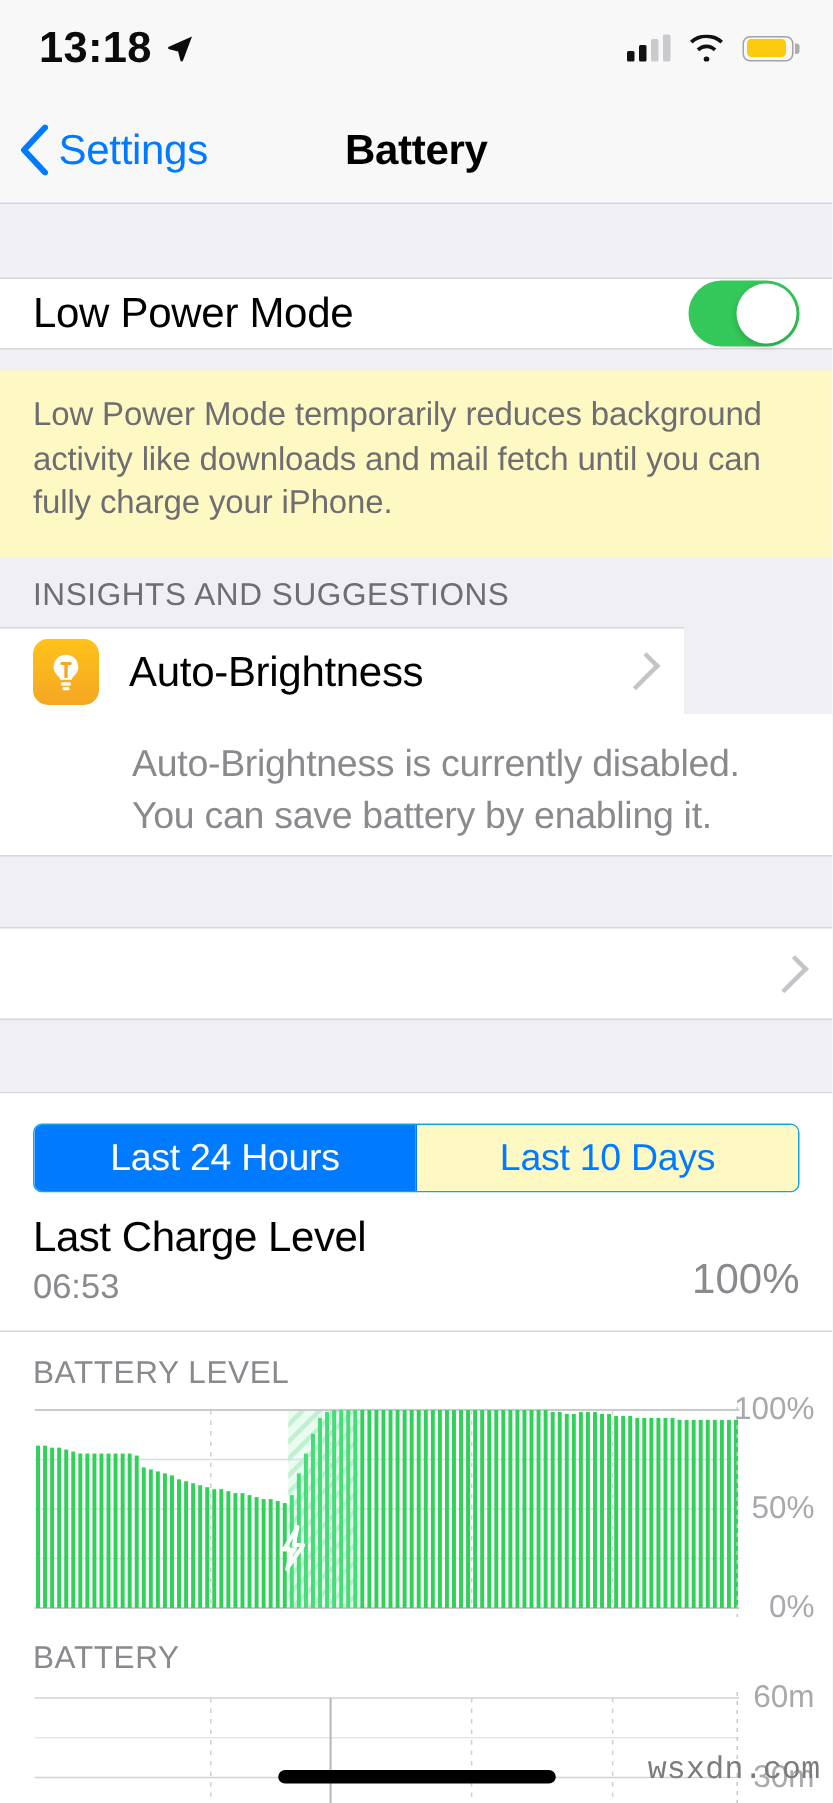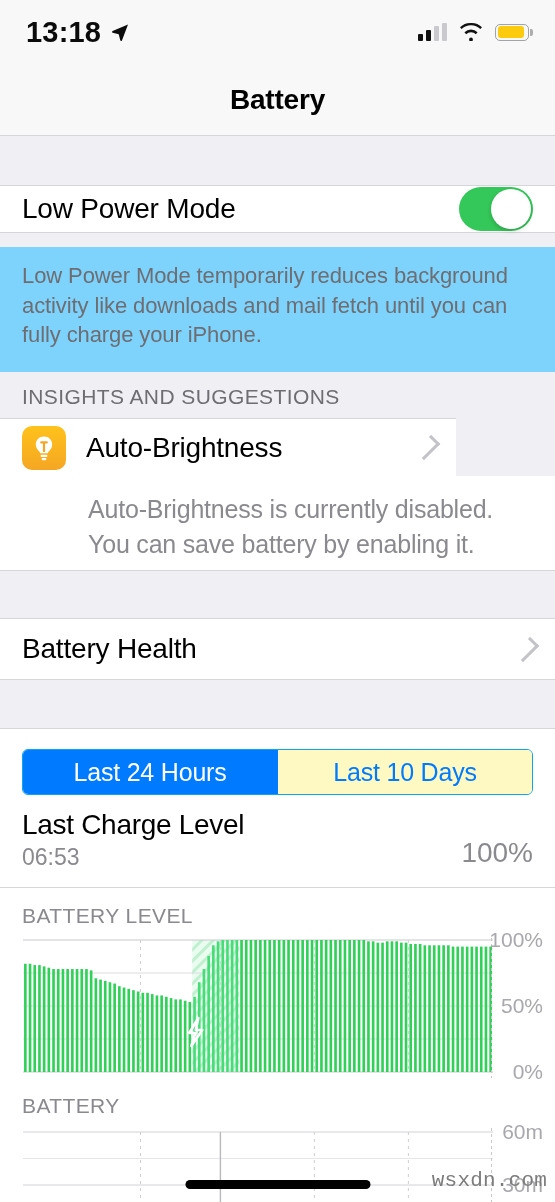--- a/index.html
+++ b/index.html
@@ -57,21 +57,21 @@
     display:flex; align-items:center;
     padding:0 22px;
   }
   .cell-title { font-size:28px; color:#000; letter-spacing:-0.2px; }
   .chev {
     margin-left:auto; width:13px; height:23px;
     border-right:3px solid #C4C4C8; border-top:3px solid #C4C4C8;
     transform:rotate(45deg);
   }
   .footnote {
-    background:#7dd3fc;
+    background:#fef9c3;
     padding:14px 22px 0 22px;
     font-size:22px; line-height:1.35; color:#6D6D72; letter-spacing:-0.1px;
   }
   .sect-head {
     background:#EFEFF4;
     font-size:21px; color:#6D6D72; letter-spacing:0.4px;
     padding:0 22px 9px 22px;
     display:flex; align-items:flex-end; height:100%;
   }
 
@@ -157,20 +157,26 @@
       </svg>
       <span class="batt-icon">
         <span class="batt-shell"></span>
         <span class="batt-fill"></span>
         <span class="batt-nub"></span>
       </span>
     </div>
   </div>
 
   <div class="navbar">
+    <div class="nav-back">
+      <svg width="20" height="34" viewBox="0 0 20 34">
+        <path d="M17 2L3 17l14 15" fill="none" stroke="#007AFF" stroke-width="4" stroke-linecap="round" stroke-linejoin="round"></path>
+      </svg>
+      <span class="nav-back-label">Settings</span>
+    </div>
     <div class="nav-title">Battery</div>
   </div>
 
   <div class="gap" style="position:absolute;top:137px;left:0;width:555px;height:48px;"></div>
 
   <div class="cell" style="position:absolute;top:185px;left:0;width:555px;height:48px;">
     <span class="cell-title">Low Power Mode</span>
     <span class="toggle">
         <span class="knob"></span>
       </span>
@@ -196,21 +202,20 @@
     <span class="chev"></span>
   </div>
 
   <div style="position:absolute;top:476px;left:88px;width:467px;height:1px;background:#D6D6DA;"></div>
 
   <div style="position:absolute;top:476px;left:0;width:555px;height:94px;background:#fff;padding:16px 36px 0 88px;font-size:25px;line-height:1.4;color:#8A8A8E;letter-spacing:-0.2px;">Auto-Brightness is currently disabled. You can save battery by enabling it.</div>
 
   <div style="position:absolute;top:570px;left:0;width:555px;height:48px;background:#EFEFF4;border-top:1px solid #D6D6DA;"></div>
 
   <div class="cell" style="position:absolute;top:618px;left:0;width:555px;height:62px;">
-    <span class="cell-title">Battery Health</span>
     <span class="chev"></span>
   </div>
 
   <div style="position:absolute;top:680px;left:0;width:555px;height:48px;background:#EFEFF4;"></div>
 
   <div style="position:absolute;top:728px;left:0;width:555px;height:474px;background:#fff;border-top:1px solid #D6D6DA;">
 
     <div class="seg-wrap">
       <div class="seg">
         <div class="seg-item active">Last 24 Hours</div>

